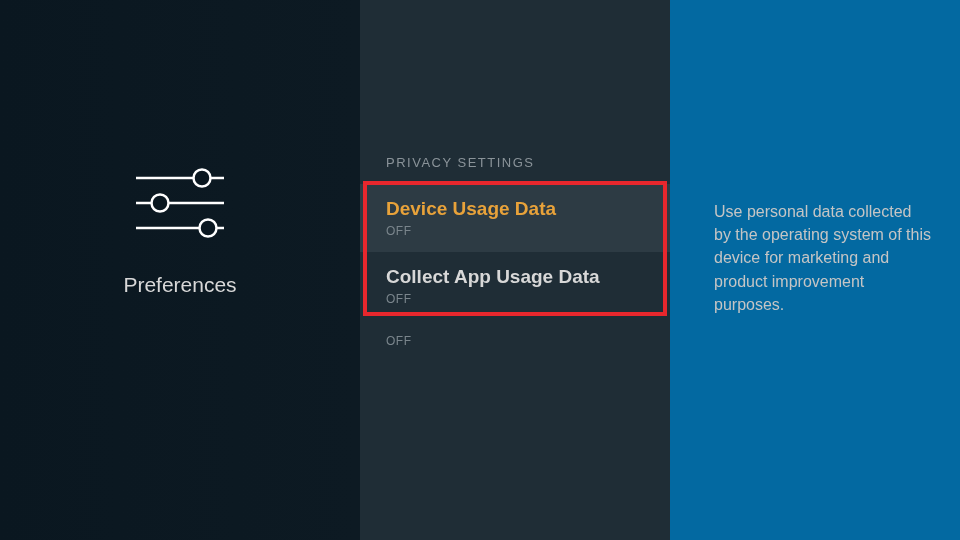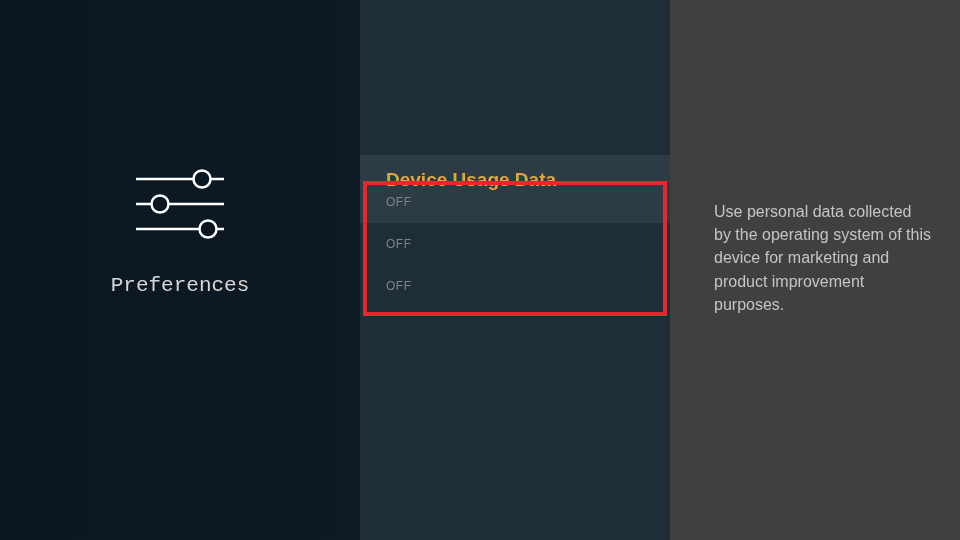--- a/index.html
+++ b/index.html
@@ -17,21 +17,20 @@
       display: flex;
     }
     .left-panel {
       width: 360px;
       height: 100%;
       display: flex;
       flex-direction: column;
       align-items: center;
       justify-content: center;
       padding-bottom: 80px;
-      font-family: Liberation Mono, monospace;
     }
     .sliders-icon {
       width: 100px;
       height: 80px;
       margin-bottom: 30px;
     }
     .left-label {
       color: #d8d8d8;
       font-size: 21px;
       font-weight: 300;
@@ -79,21 +78,21 @@
     }
     .menu-item-status {
       font-size: 12px;
       color: #7a858c;
       letter-spacing: 0.5px;
     }
     .right-panel {
       flex: 1;
       height: 100%;
       padding: 200px 28px 0 44px;
-      background: #404040;
+      background: #0369a1;
     }
     .description {
       font-size: 16px;
       line-height: 1.45;
       color: #c5c5c5;
       font-weight: 300;
     }
   </style>
 </head>
 <body>
@@ -106,29 +105,31 @@
       <line x1="6" y1="40" x2="94" y2="40"></line>
       <circle cx="30" cy="40" r="8.5" fill="#0a1720"></circle>
       <line x1="6" y1="65" x2="94" y2="65"></line>
       <circle cx="78" cy="65" r="8.5" fill="#0a1720"></circle>
     </svg>
   </div>
   <div class="left-label">Preferences</div>
 </div>
 
 <div class="middle-panel">
+  <div class="section-header">PRIVACY SETTINGS</div>
 
   <div class="highlight-box"></div>
 
   <div class="menu-item selected">
     <div class="menu-item-title">Device Usage Data</div>
     <div class="menu-item-status">OFF</div>
   </div>
 
   <div class="menu-item">
+    <div class="menu-item-title">Collect App Usage Data</div>
     <div class="menu-item-status">OFF</div>
   </div>
 
   <div class="menu-item">
     <div class="menu-item-status">OFF</div>
   </div>
 </div>
 
 <div class="right-panel">
   <div class="description">Use personal data collected by the operating system of this device for marketing and product improvement purposes.</div>

